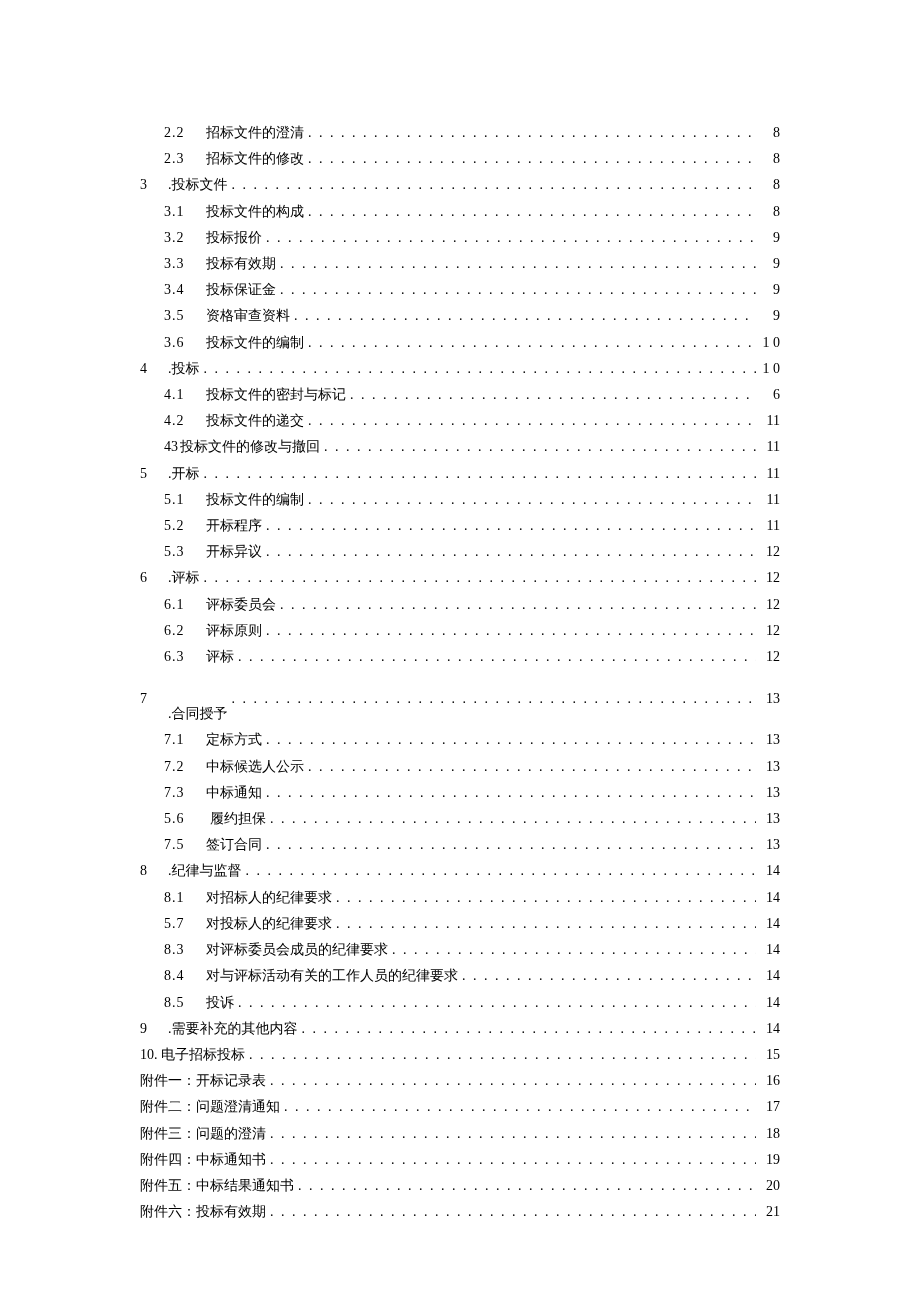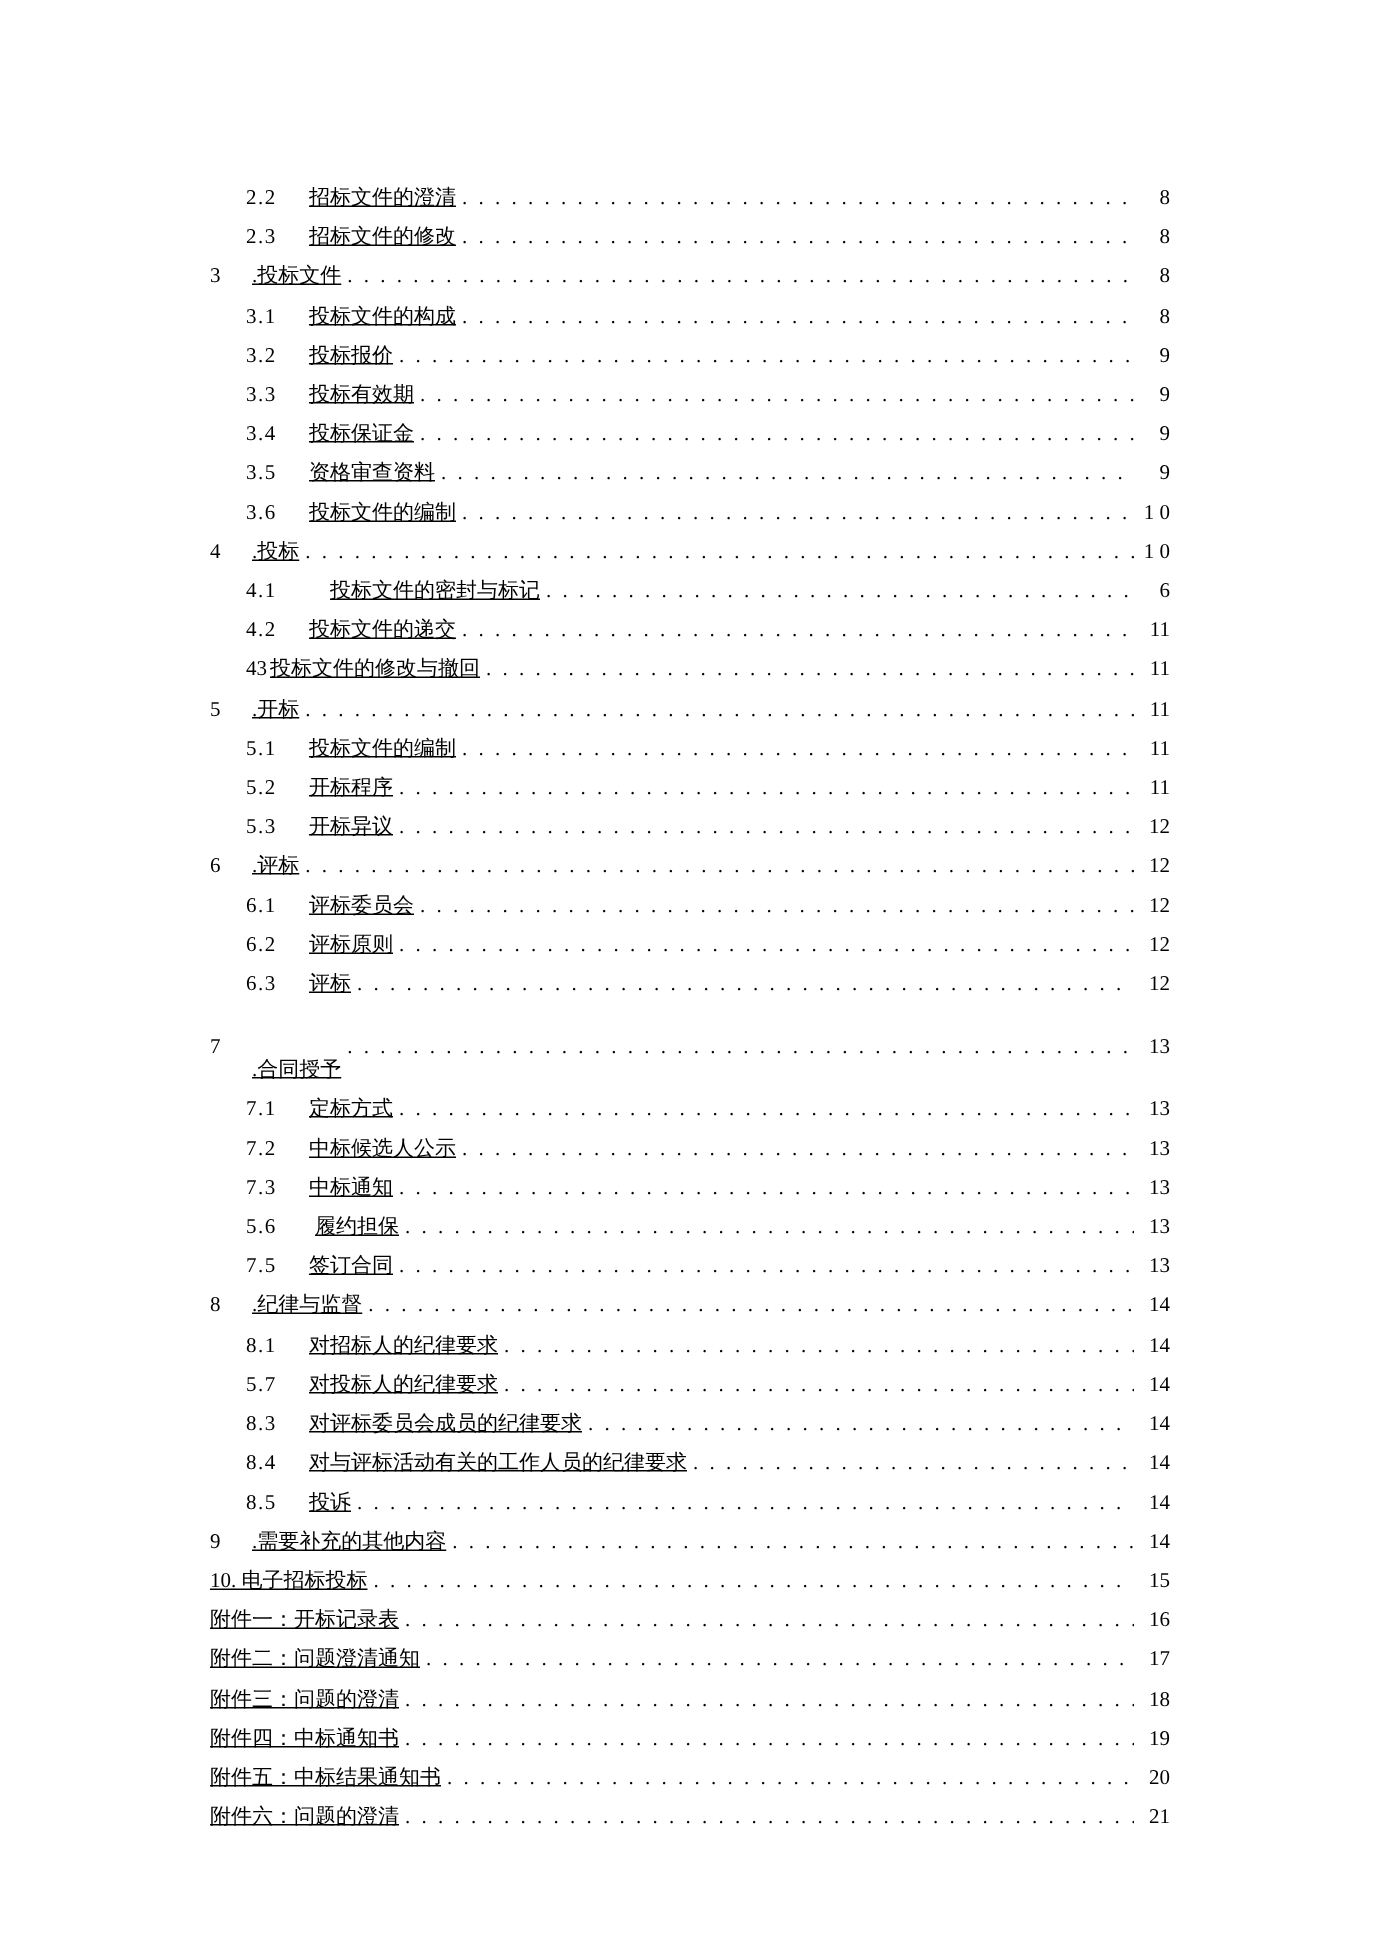--- a/index.html
+++ b/index.html
@@ -30,21 +30,20 @@
     .num-sub {
       display: inline-block;
       min-width: 36px;
       letter-spacing: 1px;
     }
     .num-prefix {
       display: inline-block;
     }
     .toc-label {
       white-space: nowrap;
-      text-decoration: underline;
     }
     .dots {
       flex: 1;
       overflow: hidden;
       letter-spacing: 2px;
       color: #000000;
       position: relative;
       margin: 0 4px;
     }
     .dots::after {
@@ -117,21 +116,21 @@
       <span class="page-num">1 0</span>
     </div>
     <div class="toc-row indent-0">
       <span class="num-main">4</span>
       <span class="toc-label" style="margin-left: 6px;">.投标</span>
       <span class="dots"></span>
       <span class="page-num">1 0</span>
     </div>
     <div class="toc-row indent-1">
       <span class="num-sub">4.1</span>
-      <span class="toc-label" style="margin-left: 20px;">投标文件的密封与标记</span>
+      <span class="toc-label" style="margin-left: 6px;">投标文件的密封与标记</span>
       <span class="dots"></span>
       <span class="page-num">6</span>
     </div>
     <div class="toc-row indent-1">
       <span class="num-sub">4.2</span>
       <span class="toc-label" style="margin-left: 6px;">投标文件的递交</span>
       <span class="dots"></span>
       <span class="page-num">11</span>
     </div>
     <div class="toc-row indent-1">
@@ -290,17 +289,17 @@
       <span class="toc-label">附件四：中标通知书</span>
       <span class="dots"></span>
       <span class="page-num">19</span>
     </div>
     <div class="toc-row indent-0">
       <span class="toc-label">附件五：中标结果通知书</span>
       <span class="dots"></span>
       <span class="page-num">20</span>
     </div>
     <div class="toc-row indent-0">
-      <span class="toc-label">附件六：问题的澄清</span>
+      <span class="toc-label">附件六：投标有效期</span>
       <span class="dots"></span>
       <span class="page-num">21</span>
     </div>
   </div>
 
 </body></html>

